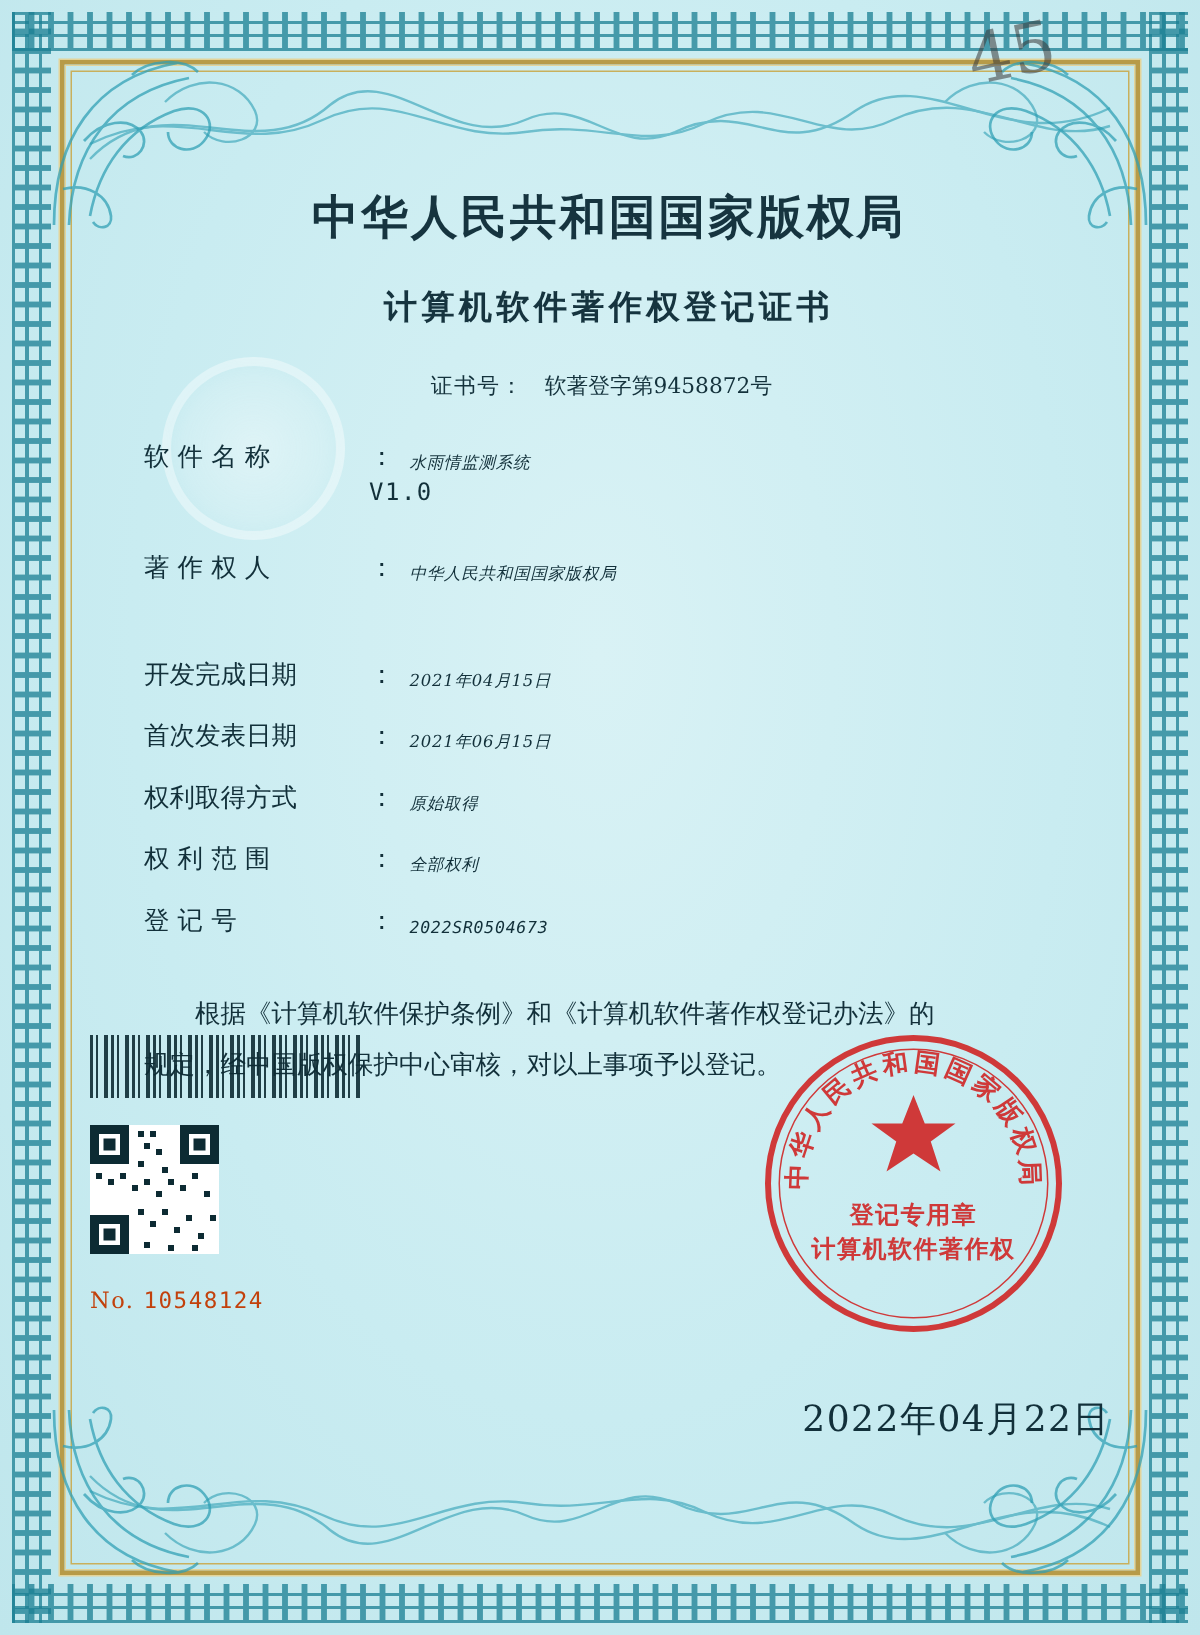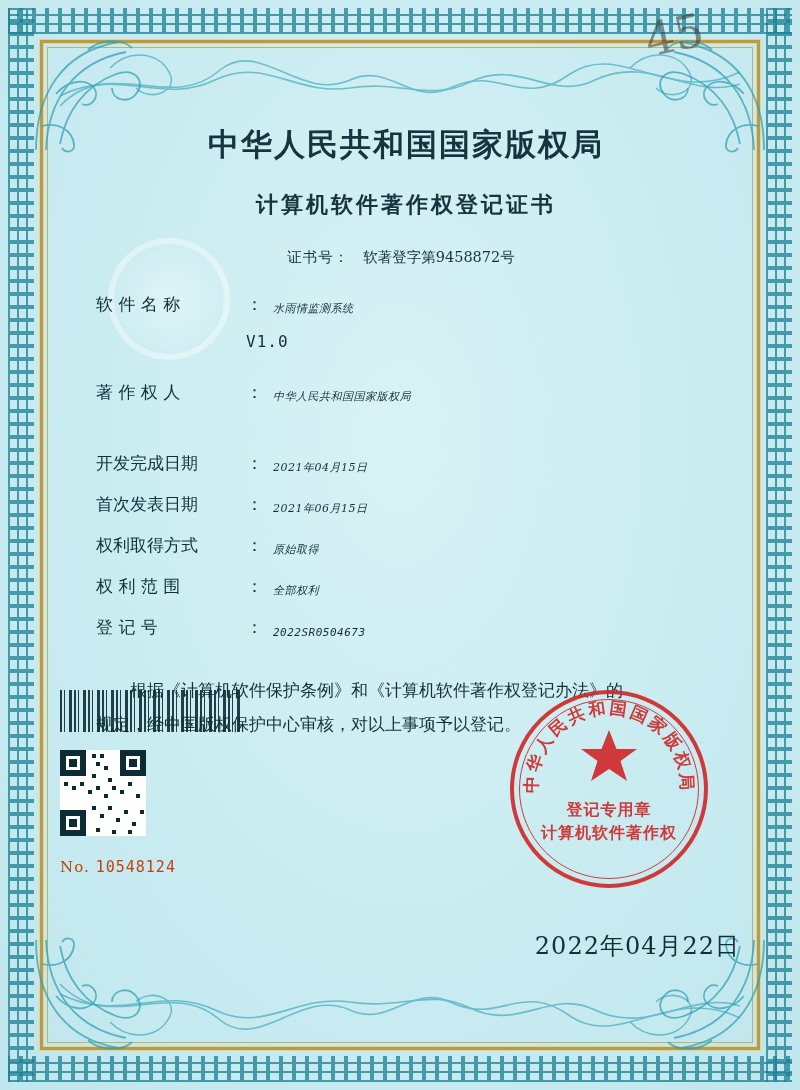--- a/index.html
+++ b/index.html
@@ -185,21 +185,21 @@
     flex: 1 1 auto;
     font-size: 11px;
     letter-spacing: .5px;
     font-style: italic;
   }
   .value-line2 {
     margin-left: 150px;
     font-family: "DejaVu Sans Mono", monospace;
     font-size: 16px;
     color: #12303a;
-    margin-top: 16px;
+    margin-top: 2px;
     letter-spacing: 1px;
   }
   .value-mono {
     font-family: "DejaVu Sans Mono", monospace;
     letter-spacing: .5px;
     font-size: 16.5px;
   }
 
   .gap-1 { height: 30px; }
 

